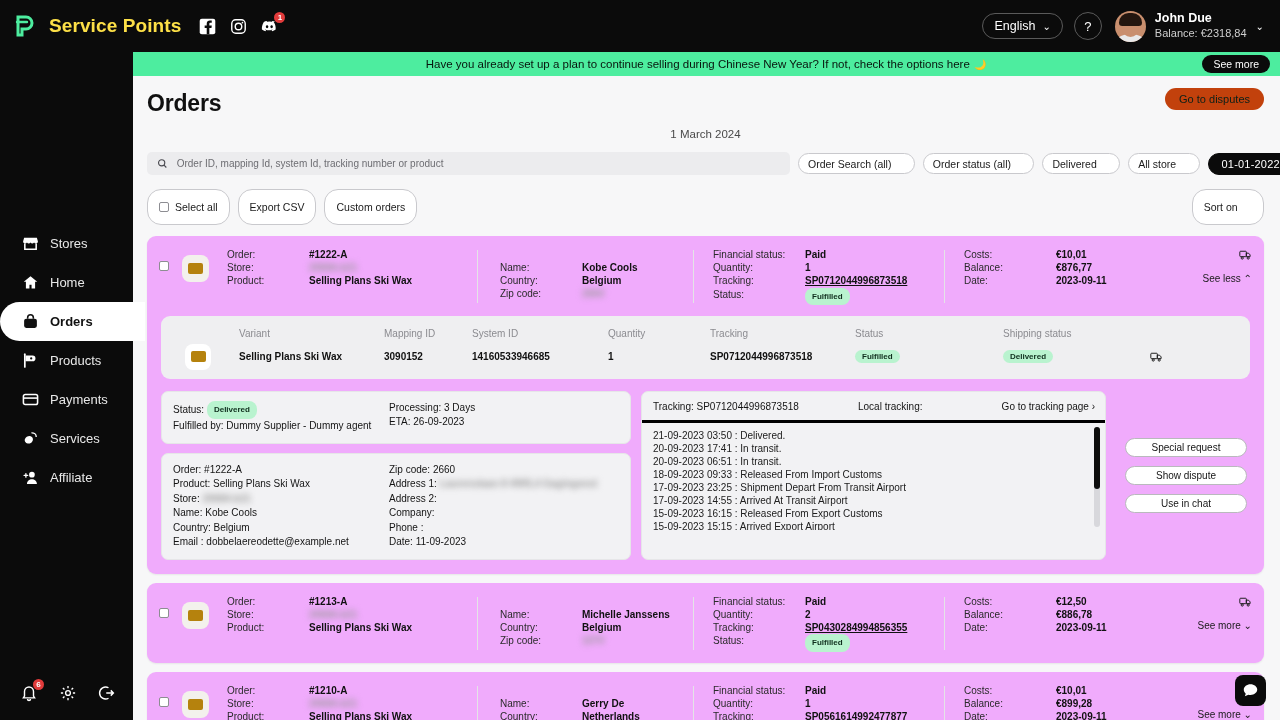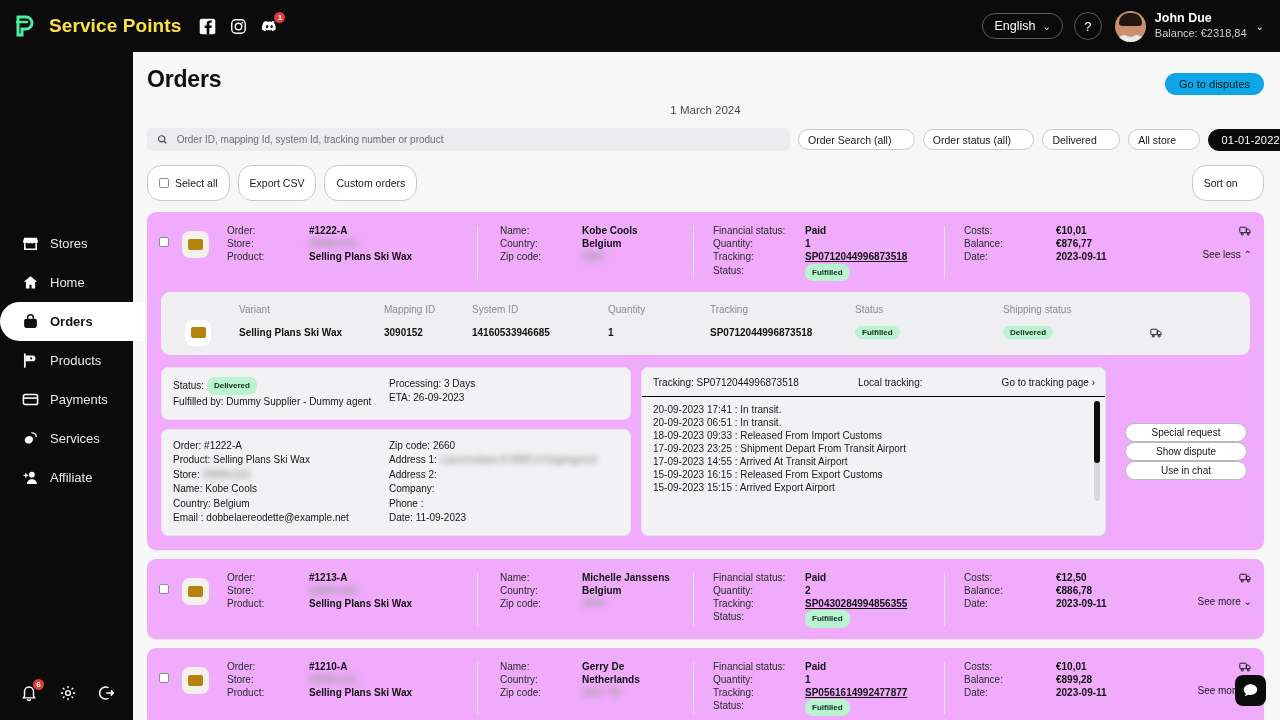--- a/index.html
+++ b/index.html
@@ -96,22 +96,22 @@
   .promo-btn {
     position: absolute; right: 10px; top: 3px;
     background: #0b0b0b; color: #fff; font-size: 10.5px;
     padding: 3px 11px; border-radius: 11px;
   }
 
   .content { padding: 14px 16px 0 14px; position: relative; height: 644px; }
   .page-title { font-size: 23px; font-weight: 700; color: #101010; letter-spacing: -.2px; }
   .page-date { font-size: 11.5px; color: #4a4a4a; margin-top: 11px; text-align: center; }
   .disputes-btn {
-    position: absolute; right: 16px; top: 21px;
-    background: #0ea5e9; color: #0b2018; font-size: 11px;
+    position: absolute; right: 16px; top: 12px;
+    background: #c2410c; color: #0b2018; font-size: 11px;
     padding: 5px 14px; border-radius: 14px;
   }
 
   .searchrow { display: flex; align-items: center; gap: 8px; margin-top: 12px; }
   .searchbox {
     flex: none; width: 643px; height: 23px; background: #ececee;
     border-radius: 5px; display: flex; align-items: center; gap: 9px;
     padding: 0 10px;
   }
   .searchbox input {
@@ -156,21 +156,21 @@
     width: 27px; height: 27px; border-radius: 8px; background: #f3f1ec;
     margin-top: 7px; margin-right: 18px; flex: none;
     display: flex; align-items: center; justify-content: center;
   }
   .thumb-inner { width: 15px; height: 11px; background: #b5820d; border-radius: 2px; }
   .kvcol { font-size: 10px; line-height: 13.2px; display: flex; gap: 0; }
   .kvcol .keys { color: #2a2a2a; width: 82px; flex: none; }
   .kvcol .vals { color: #111; font-weight: 600; }
   .divider { width: 1px; background: #e4e4e6; align-self: stretch; margin: 2px 0; }
   .col-order { width: 250px; }
-  .col-name { width: 215px; padding-left: 22px; }
+  .col-name { width: 215px; padding-left: 22px; margin-top: 13px; }
   .col-fin  { width: 250px; padding-left: 19px; }
   .col-cost { width: 230px; padding-left: 19px; }
   .blur { filter: blur(3px); color: #9a9a9a; font-weight: 600; }
   .link-underline { text-decoration: underline; color: #111; }
   .chip {
     display: inline-block; background: #b9f3cf; color: #0f2e1d;
     font-size: 8px; padding: 2px 7px; border-radius: 8px; font-weight: 600;
     vertical-align: middle;
   }
   .card-actions {
@@ -207,38 +207,38 @@
   .panel + .panel { margin-top: 9px; }
   .panel-grid { display: flex; }
   .panel-grid > div { flex: 1; line-height: 14.5px; }
   .panel-grid .c2 { flex: 0 0 230px; }
   .tracking-panel {
     flex: none; width: 465px; background: #f2f2f4;
     border: 1px solid #e6e6e8; border-radius: 7px; overflow: hidden;
   }
   .tp-head {
     display: flex; align-items: center; font-size: 10px; color: #141414;
-    padding: 9px 10px 8px 11px; border-bottom: 1px solid #000000;
+    padding: 9px 10px 8px 11px; border-bottom: 3px solid #000000;
   }
   .tp-head .t1 { width: 205px; }
   .tp-head .t2 { flex: 1; }
   .tp-head .t3 { white-space: nowrap; }
   .tp-body { position: relative; height: 107px; padding: 6px 10px 0 11px; overflow: hidden; }
   .tp-line { font-size: 10px; color: #202020; line-height: 13.1px; white-space: nowrap; }
   .tp-scroll {
     position: absolute; right: 5px; top: 4px; width: 6px; height: 100px;
     background: #d8d8dc; border-radius: 3px;
   }
   .tp-thumb {
     position: absolute; left: 0; top: 0; width: 6px; height: 62px;
     background: #0d0d0d; border-radius: 3px;
   }
   .detail-right {
     flex: 1; display: flex; flex-direction: column; justify-content: center;
-    align-items: center; padding-left: 6px;
+    align-items: center; gap: 9px; padding-left: 6px;
   }
   .act-btn {
     width: 122px; height: 19px; border: 1px solid #b9b9bd; border-radius: 11px;
     background: #fff; font-size: 10px; color: #151515;
     display: flex; align-items: center; justify-content: center;
   }
 
   
   .chat-fab {
     position: absolute; right: 14px; bottom: 14px; width: 31px; height: 31px;
@@ -379,20 +379,25 @@
       <svg viewBox="0 0 24 24" width="18" height="18" fill="none" stroke="#fff" stroke-width="1.9">
           <path d="M14 5a8 8 0 1 0 0 14"></path>
           <path d="M11 12h9M17 8.5l3.5 3.5L17 15.5"></path>
         </svg>
     </span>
   </div>
 </div>
 
 <div class="main">
 
+  <div class="promo">
+    <span class="promo-text">Have you already set up a plan to continue selling during Chinese New Year? If not, check the options here</span>
+    <span class="promo-emoji">🌙</span>
+    <span class="promo-btn">See more</span>
+  </div>
 
   <div class="content">
     <div class="page-title">Orders</div>
     <div class="disputes-btn">Go to disputes</div>
     <div class="page-date">1 March 2024</div>
 
     <div class="searchrow">
       <div class="searchbox">
         <svg width="11" height="11" viewBox="0 0 24 24" fill="none" stroke="#4a4a50" stroke-width="2.6">
             <circle cx="10.5" cy="10.5" r="7"></circle>
@@ -581,20 +586,21 @@
             </div>
           </div>
 
           <div class="tracking-panel">
             <div class="tp-head">
               <div class="t1">Tracking: SP0712044996873518</div>
               <div class="t2">Local tracking:</div>
               <div class="t3">Go to tracking page ›</div>
             </div>
             <div class="tp-body">
+              <div class="tp-line">21-09-2023 03:50 : Delivered.</div>
               <div class="tp-line">20-09-2023 17:41 : In transit.</div>
               <div class="tp-line">20-09-2023 06:51 : In transit.</div>
               <div class="tp-line">18-09-2023 09:33 : Released From Import Customs</div>
               <div class="tp-line">17-09-2023 23:25 : Shipment Depart From Transit Airport</div>
               <div class="tp-line">17-09-2023 14:55 : Arrived At Transit Airport</div>
               <div class="tp-line">15-09-2023 16:15 : Released From Export Customs</div>
               <div class="tp-line">15-09-2023 15:15 : Arrived Export Airport</div>
 
               <div class="tp-scroll">
                   <div class="tp-thumb"></div>

